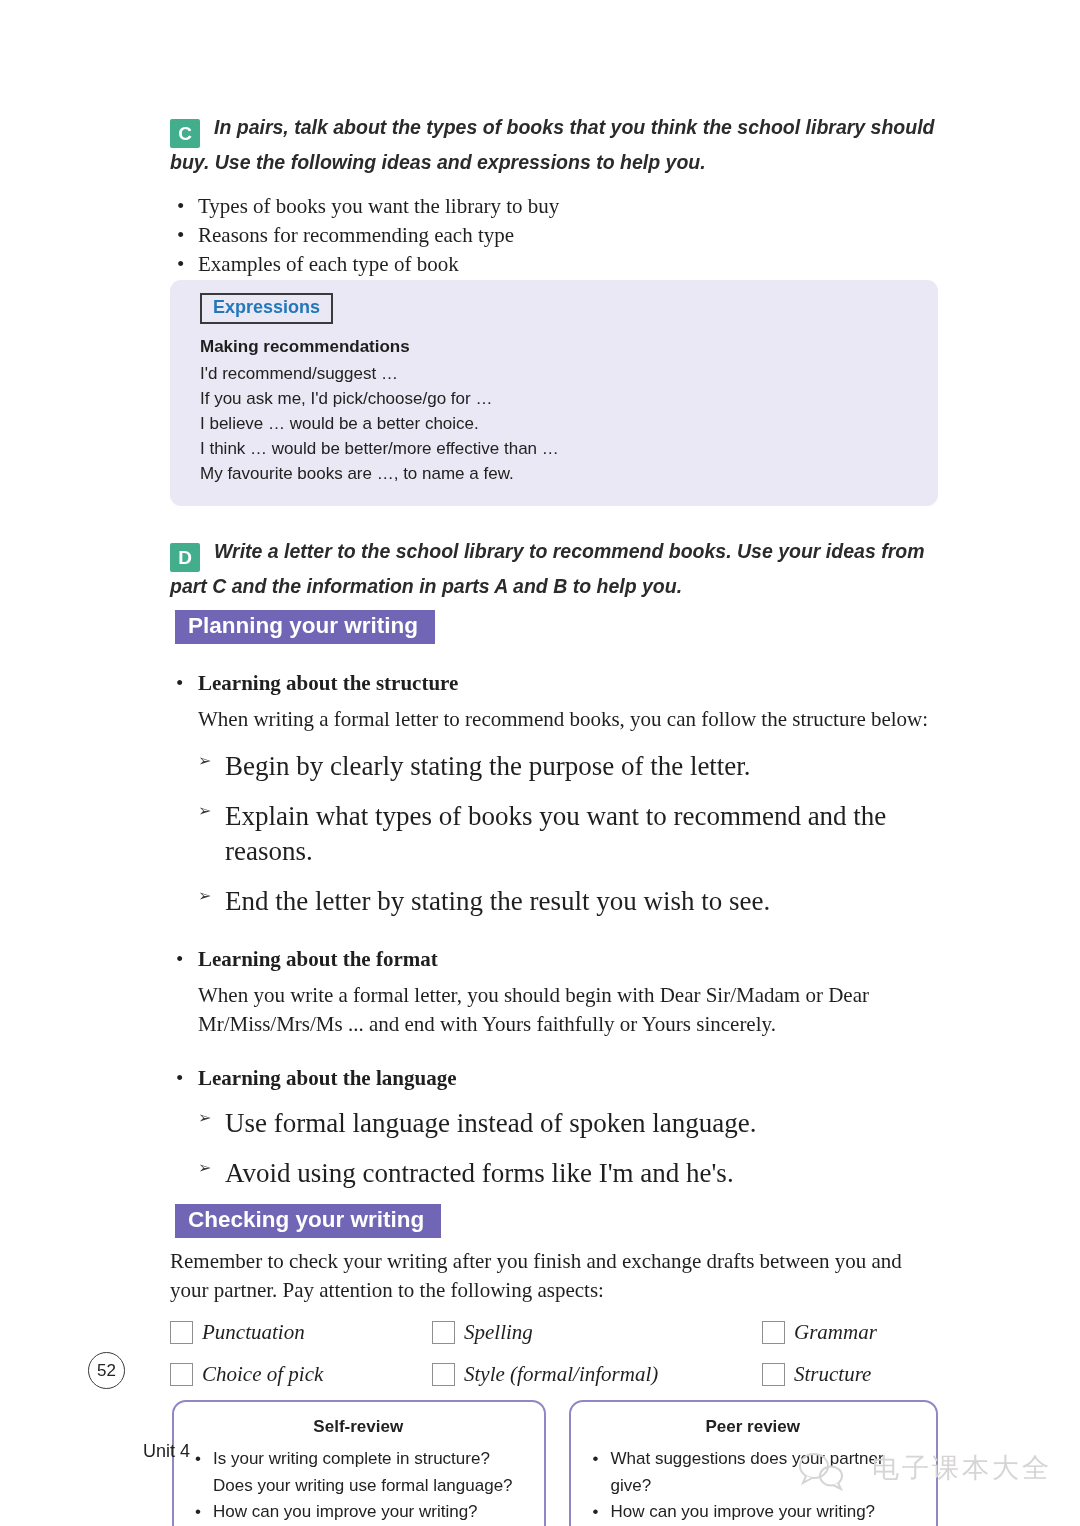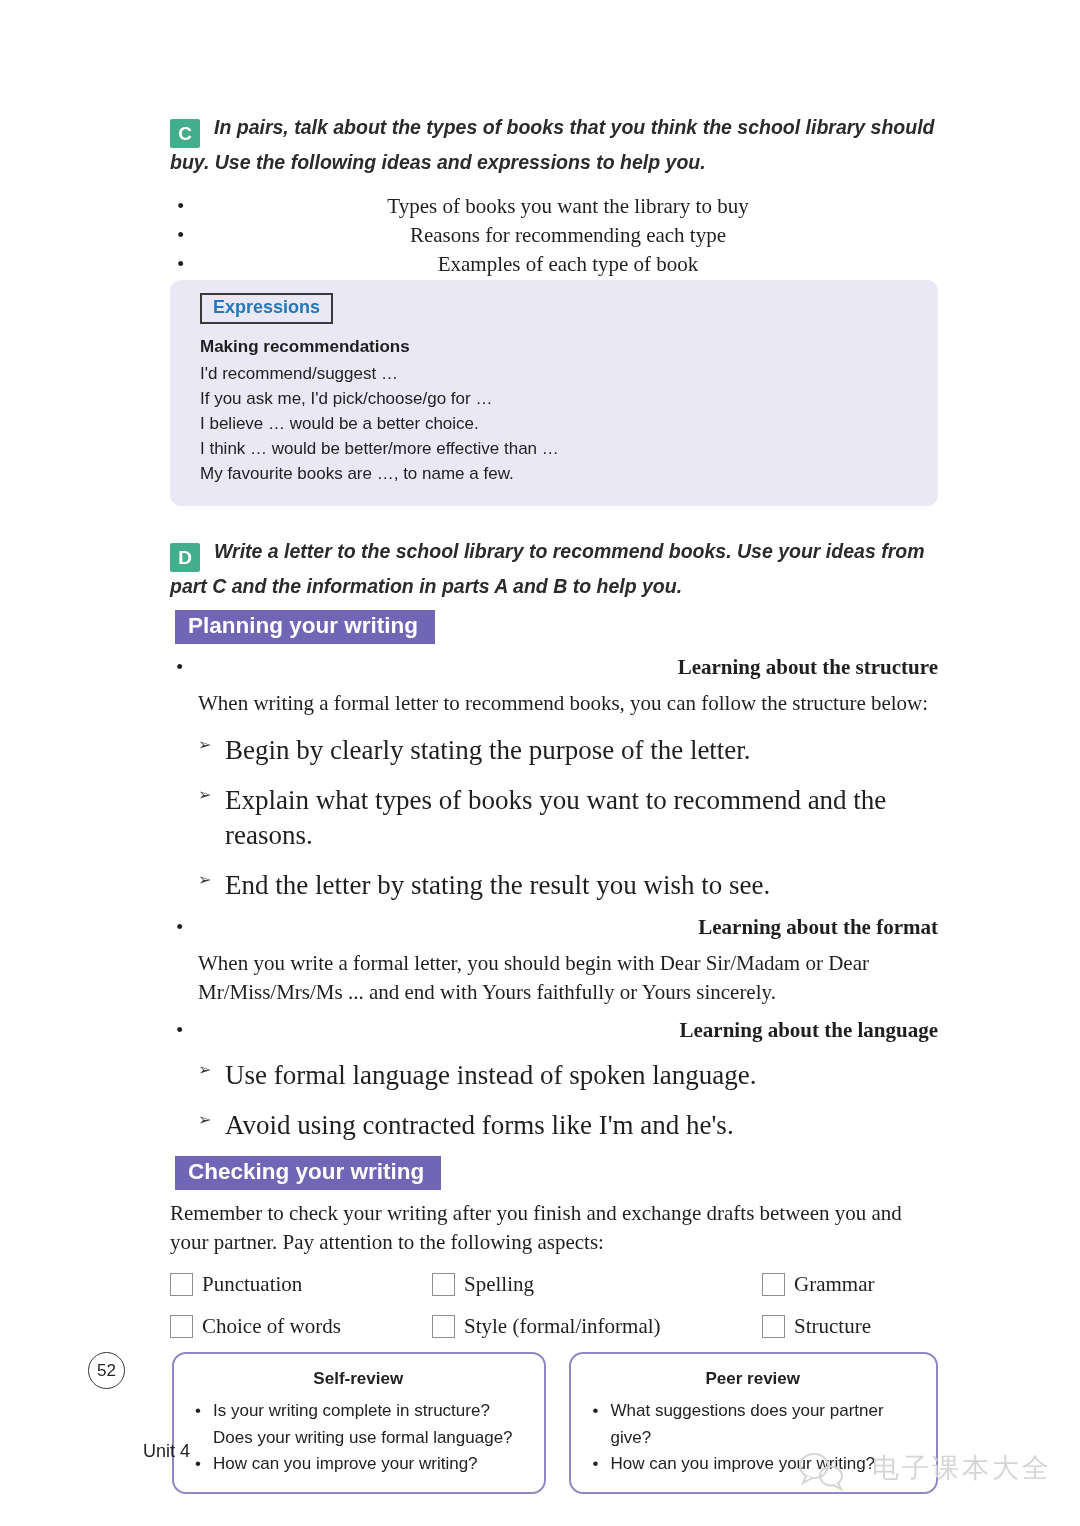--- a/index.html
+++ b/index.html
@@ -19,21 +19,21 @@
   .badge {
     display:inline-block; width:30px; height:29px;
     background:#42ae8c; color:#ffffff;
     font-style:normal; font-weight:700; font-size:19px;
     line-height:29px; text-align:center; border-radius:2px;
     margin-right:14px; vertical-align:-6px;
   }
 
   
   .serif { font-family:"Liberation Serif", serif; }
-  .c-bullets { margin-top:15px; font-size:21px; line-height:1.37;text-align:center; }
+  .c-bullets { margin-top:15px; font-size:21px; line-height:1.37; }
   .dot-item { position:relative; padding-left:28px; }
   .dot-item::before { content:"\2022"; position:absolute; left:7px; }
 
   
   .expr-panel {
     margin-top:1px; background:#eae8f4;
     padding:13px 30px 24px 30px;
     font-family:"Liberation Sans", sans-serif;
     border-radius:11px;
   }
@@ -50,38 +50,38 @@
     display:inline-block; margin:9px 0 0 5px;
     background:#7165b5; color:#ffffff;
     font-family:Liberation Sans, sans-serif;
     font-weight:700; font-size:22.5px;
     padding:3px 17px 5px 13px;
   }
 
   
   .serif-head {
     position:relative; padding-left:28px;
-    font-size:21px; font-weight:700; margin-top:11px;text-align:right;
+    font-size:21px; font-weight:700; margin-top:27px;
   }
   .serif-head::before { content:"\2022"; position:absolute; left:6px; font-weight:400; }
   .para { margin:9px 0 0 28px; font-size:21px; line-height:1.4; }
   .arrow-item {
     position:relative; margin:15px 0 0 28px; padding-left:27px;
     font-size:27px; line-height:1.3;
   }
   .arrow-item::before {
     content:"\27A2"; position:absolute; left:0; top:2px;
     font-size:16px; color:#3a3a3a;
   }
   .it { }
 
   
   .check-grid {
     display:grid; grid-template-columns:262px 330px 1fr;
-    row-gap:17px; margin-top:15px; font-size:21px;
+    row-gap:17px; margin-top:15px; font-size:21px;font-style:italic;
   }
   .check-item { display:flex; align-items:center; }
   .checkbox {
     width:21px; height:21px; border:1.5px solid #8f8f8f;
     background:#fff; margin-right:9px; flex:0 0 auto;
   }
 
   
   .review-row { display:flex; gap:23px; margin-top:13px; margin-left:2px; }
   .review-box {
@@ -185,21 +185,21 @@
         <div class="check-item">
           <span class="checkbox"></span>
           <span>Spelling</span>
         </div>
         <div class="check-item">
           <span class="checkbox"></span>
           <span>Grammar</span>
         </div>
         <div class="check-item">
           <span class="checkbox"></span>
-          <span>Choice of words</span>
+          <span>Choice of pick</span>
         </div>
         <div class="check-item">
           <span class="checkbox"></span>
           <span>Style (formal/informal)</span>
         </div>
         <div class="check-item">
           <span class="checkbox"></span>
           <span>Structure</span>
         </div>
       </div>

